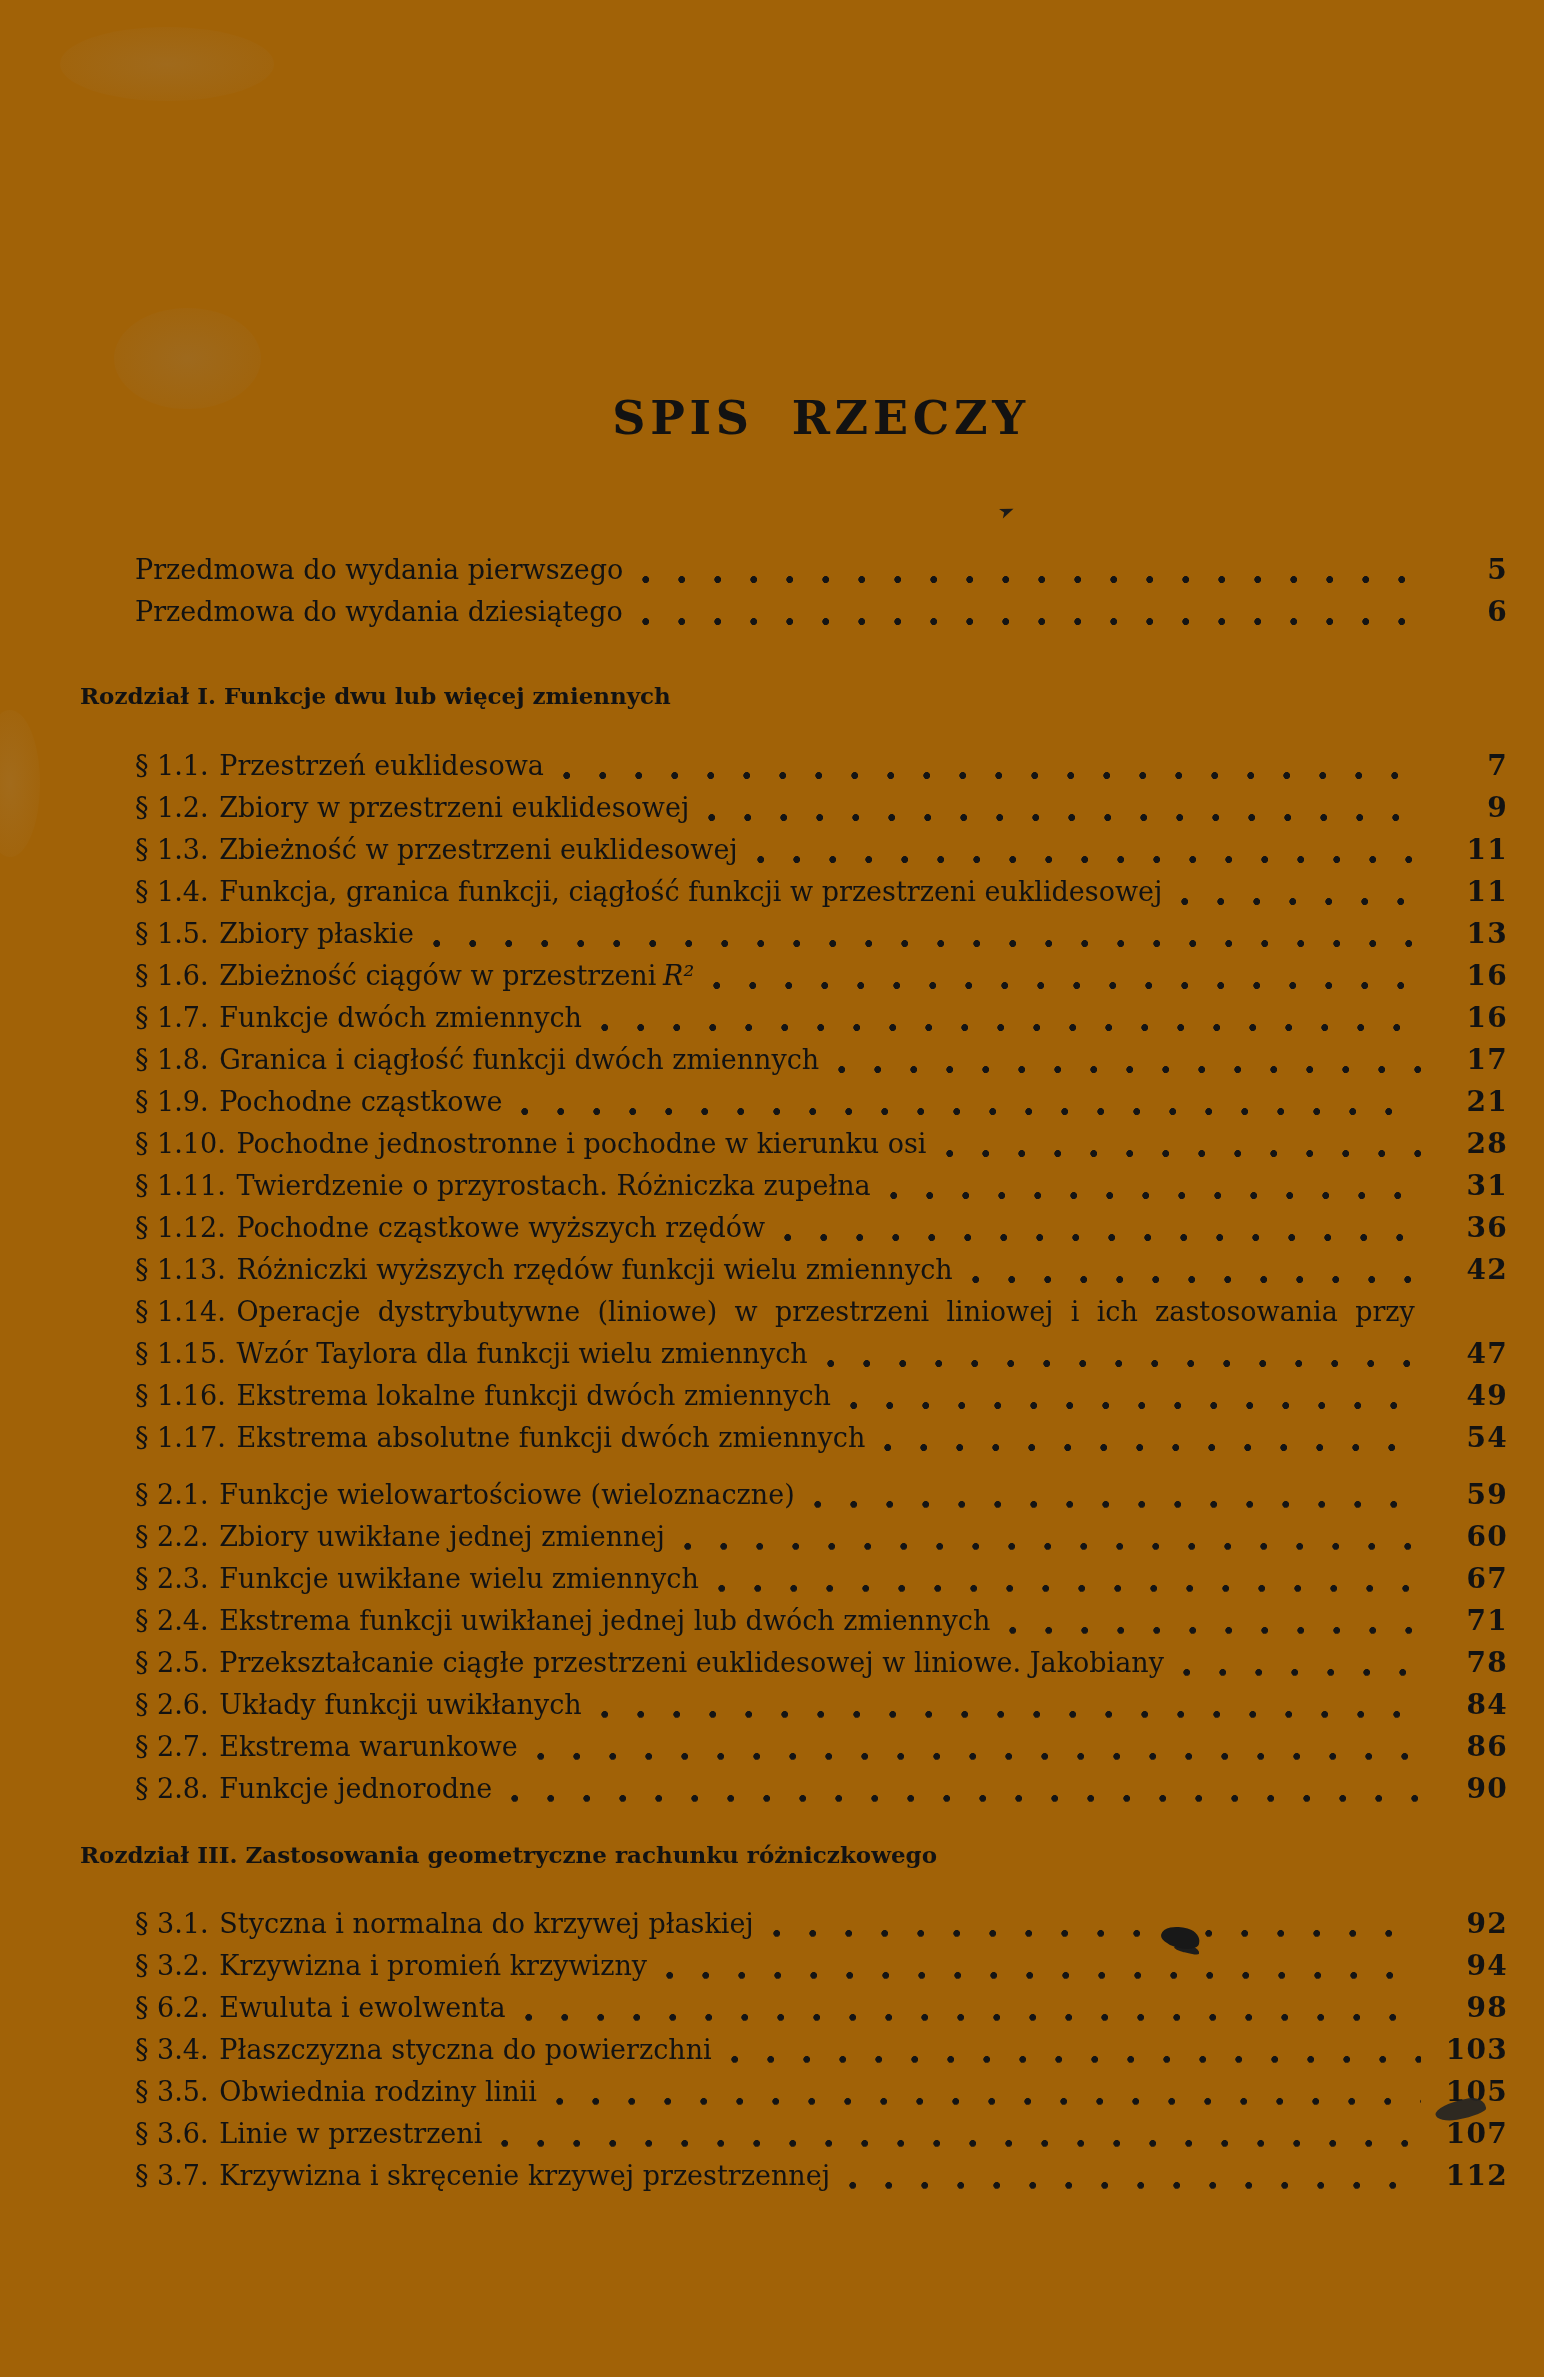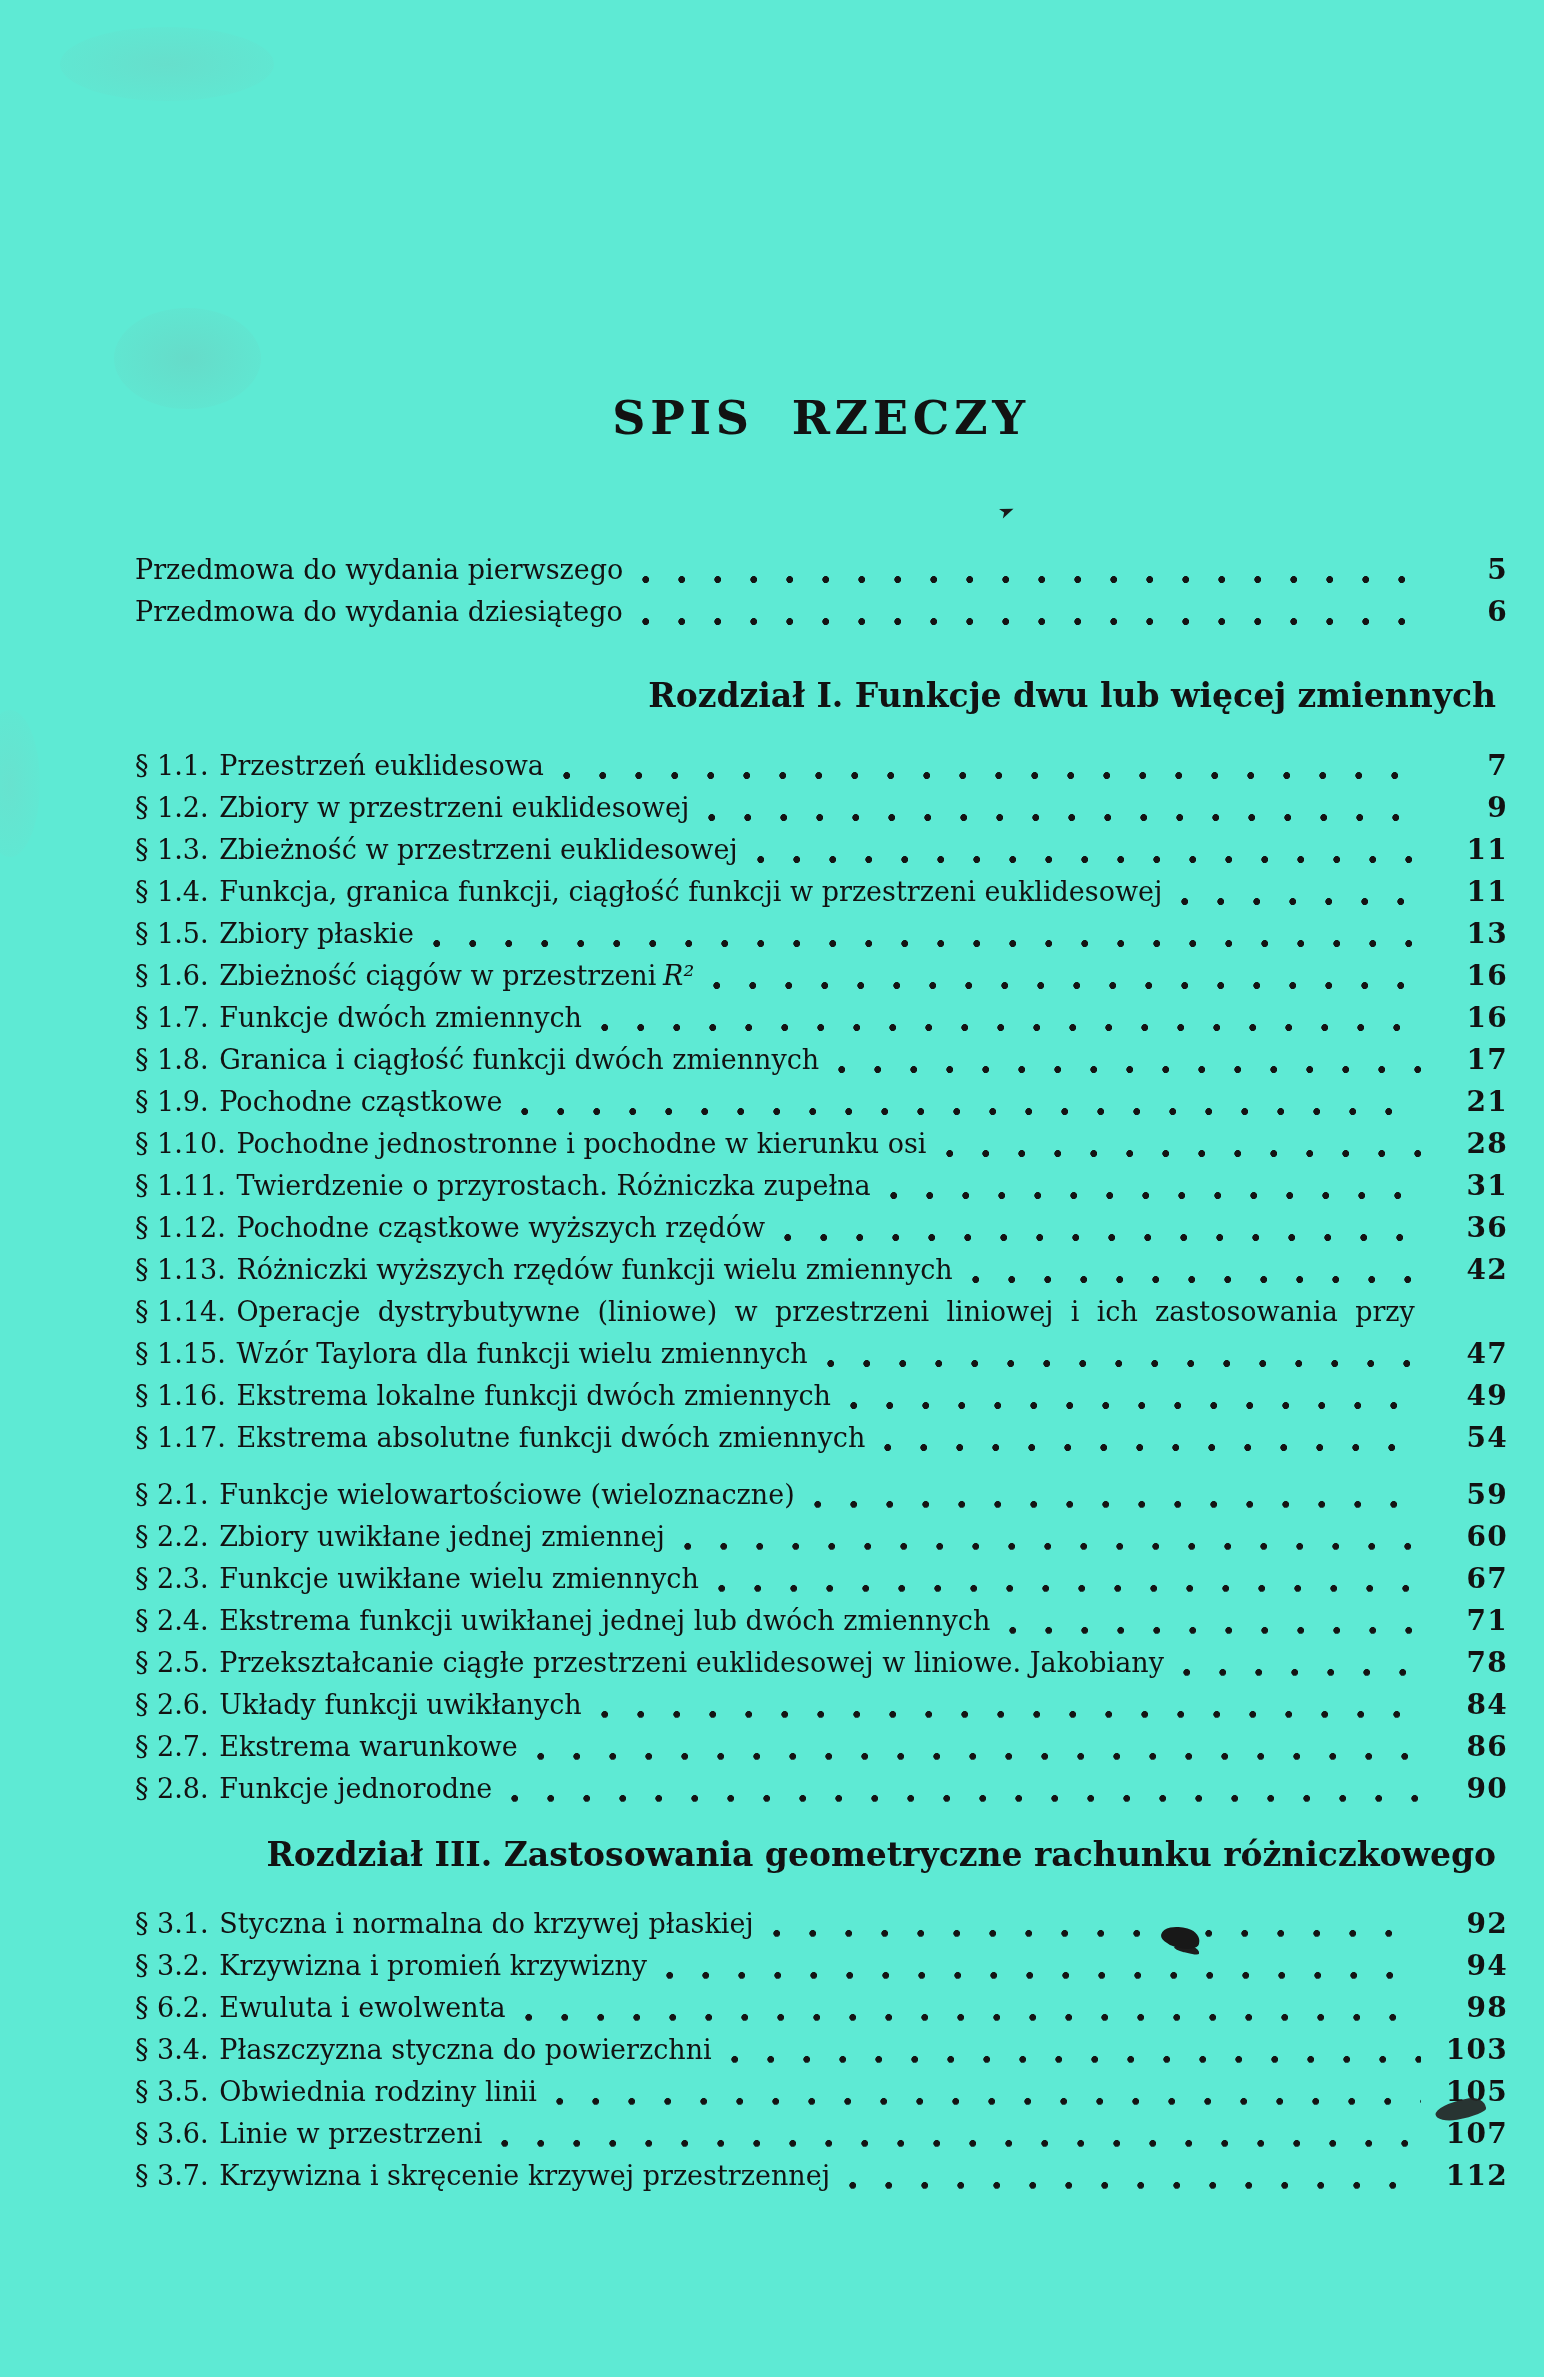--- a/index.html
+++ b/index.html
@@ -1,19 +1,19 @@
 <!DOCTYPE html>
 <html style="font-size:10.7px"><head>
 <meta charset="utf-8">
 <style>
   html,body{margin:0;padding:0;background:#e8e8e8;}
   .page{
     position:relative;
     width:1545px;height:2377px;
-    background:#5eead4;
+    background:#a16207;
     font-family:"DejaVu Serif","Liberation Serif",serif;
     color:#121212;
     overflow:hidden;
     box-sizing:border-box;
     padding:0 37px 0 80px;
   }
   .title{
     margin:0;
     margin-top:394px;
     height:48px;line-height:48px;
@@ -43,23 +43,23 @@
     min-width:27px;
   }
   .pnum{
     min-width:75px;
     text-align:right;
     font-size:28px;
     font-weight:bold;
     letter-spacing:1.3px;
   }
   .chapter-heading{
-    margin:12px;
-    font-size:33px;font-weight:bold;
-    height:42px;line-height:42px;text-align:right;
+    margin:0;
+    font-size:23px;font-weight:bold;
+    height:42px;line-height:42px;
   }
   .h1g{margin-top:42px;}
   .e1g{margin-top:28px;}
   .h2g{margin-top:25.5px;}
   .e2g{margin-top:14.7px;}
   .h3g{margin-top:24px;}
   .e3g{margin-top:27px;}
   .wrap1{word-spacing:8.7px;}
   .cont-ind{margin-left:114px;}
   

